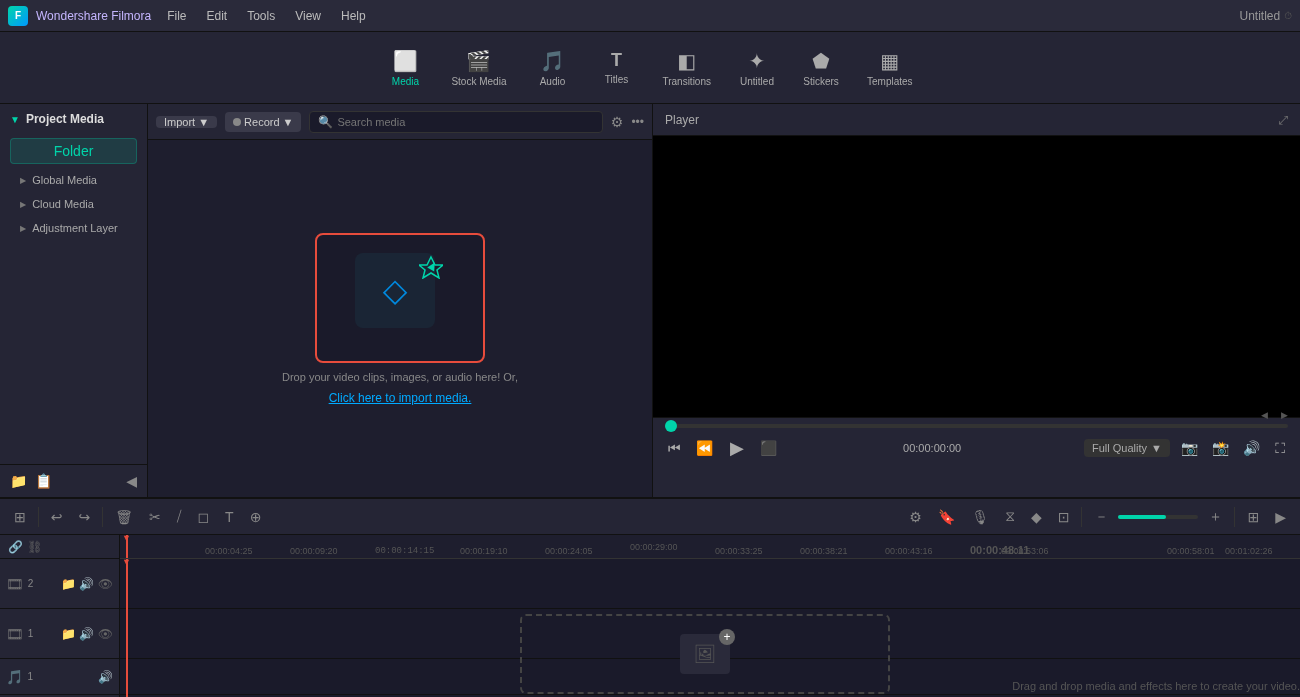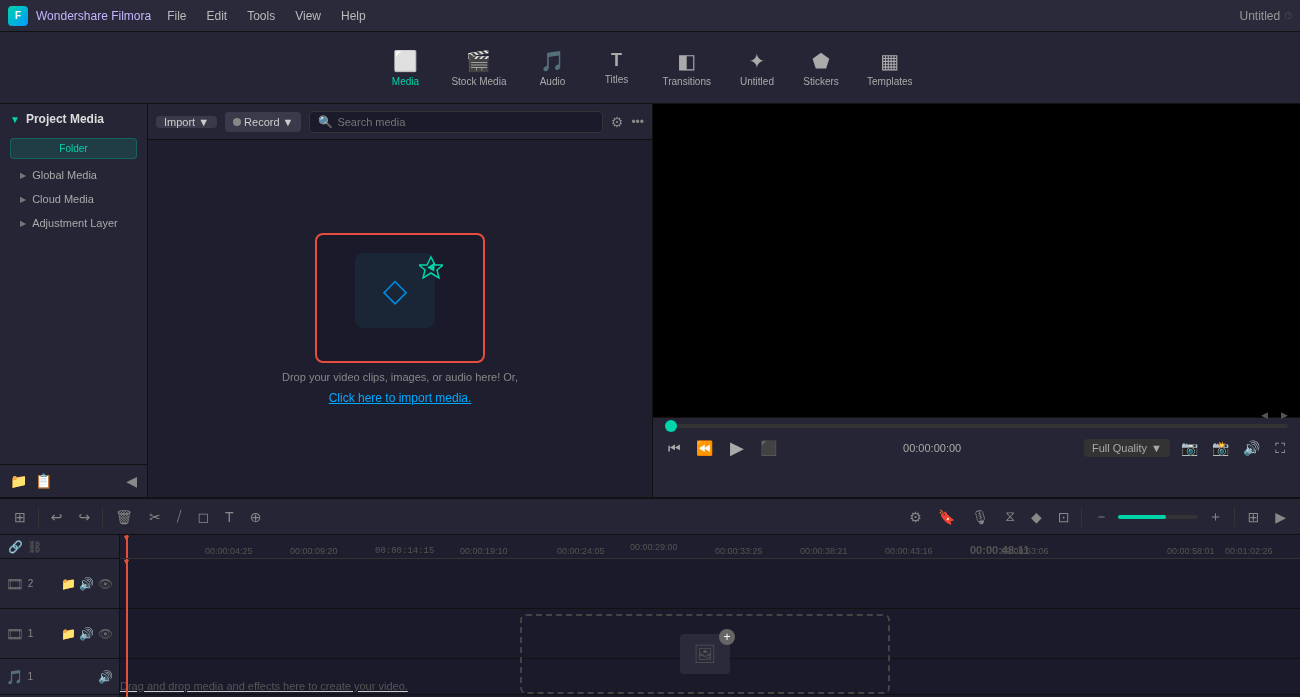--- a/index.html
+++ b/index.html
@@ -28,21 +28,21 @@
     
     .main { display: flex; height: calc(697px - 32px - 72px - 200px); }
 
     
     .left-panel { width: 148px; background: #252535; border-right: 1px solid #111; display: flex; flex-direction: column; }
     .panel-header { display: flex; align-items: center; padding: 8px 10px; gap: 6px; cursor: pointer; }
     .panel-header .arrow { color: #00d4aa; font-size: 10px; }
     .panel-title { color: #ddd; font-size: 12px; font-weight: 600; }
     .panel-item { display: flex; align-items: center; padding: 6px 10px 6px 20px; gap: 6px; cursor: pointer; color: #aaa; font-size: 11px; }
     .panel-item .arrow { font-size: 8px; color: #777; }
-    .folder-btn { margin: 4px 10px; background: #00d4aa22; color: #00d4aa; border: 1px solid #00d4aa44; padding: 4px 28px; border-radius: 4px; font-size: 10px; text-align: center; cursor: pointer; }
+    .folder-btn { margin: 4px 10px; background: #00d4aa22; color: #00d4aa; border: 1px solid #00d4aa44; padding: 4px 28px; border-radius: 4px; font-size: 14px; text-align: center; cursor: pointer; }
     .panel-bottom { margin-top: auto; display: flex; align-items: center; padding: 8px 10px; gap: 8px; border-top: 1px solid #111; }
     .panel-bottom-icon { color: #888; font-size: 14px; cursor: pointer; }
 
     
     .media-area { flex: 1; background: #1e1e2e; display: flex; flex-direction: column; }
     .media-toolbar { height: 36px; display: flex; align-items: center; padding: 0 8px; gap: 8px; border-bottom: 1px solid #111; background: #252535; }
     .import-btn { background: #3a3a4a; border: none; color: #ccc; padding: 0 8px; border-radius: 4px; font-size: 11px; cursor: pointer; display: flex; align-items: center; gap: 3px; }
     .record-btn { background: #3a3a4a; border: none; color: #ccc; padding: 4px 8px; border-radius: 4px; font-size: 11px; cursor: pointer; display: flex; align-items: center; gap: 3px; }
     .record-dot { width: 8px; height: 8px; background: #888; border-radius: 50%; }
     .search-box { flex: 1; display: flex; align-items: center; background: #1a1a2a; border: 1px solid #333; border-radius: 4px; padding: 3px 8px; gap: 4px; }
@@ -212,20 +212,24 @@
             </svg>
           </div>
         </div>
       </div>
       <p class="drop-text">Drop your video clips, images, or audio here! Or,</p>
       <span class="drop-link">Click here to import media.</span>
     </div>
   </div>
 
   <div class="player-panel">
+    <div class="player-header">
+      <span class="player-title">Player</span>
+      <span style="color:#777;cursor:pointer;">⤢</span>
+    </div>
     <div class="player-screen">
     </div>
     <div class="player-controls">
       <div class="progress-bar">
         <div class="progress-fill"></div>
         <div class="progress-thumb"></div>
         <span style="position:absolute;right:0;top:-14px;font-size:9px;color:#555;">▶</span>
         <span style="position:absolute;right:20px;top:-14px;font-size:9px;color:#555;">◀</span>
       </div>
       <div class="controls-row">
@@ -323,21 +327,21 @@
     <div class="tl-content">
 
       <div class="tl-ruler" style="position:relative;">
         <div class="tl-playhead" style="position:absolute;left:6px;top:0;width:2px;height:100%;background:#e74c3c;">
           <span style="position:absolute;top:-2px;left:-4px;color:#e74c3c;font-size:9px;">▼</span>
         </div>
         <span style="position:absolute;left:85px;font-size:9px;color:#555;bottom:2px;">00:00:04:25</span>
         <span style="position:absolute;left:170px;font-size:9px;color:#555;bottom:2px;">00:00:09:20</span>
         <span style="position:absolute;left:255px;font-size:9px;color:#555;bottom:2px;font-family:Liberation Mono, monospace;">00:00:14:15</span>
         <span style="position:absolute;left:340px;font-size:9px;color:#555;bottom:2px;">00:00:19:10</span>
-        <span style="position:absolute;left:425px;font-size:9px;color:#555;bottom:2px;margin-left:12px;">00:00:24:05</span>
+        <span style="position:absolute;left:425px;font-size:9px;color:#555;bottom:2px;">00:00:24:05</span>
         <span style="position:absolute;left:510px;font-size:9px;color:#555;bottom:6px;">00:00:29:00</span>
         <span style="position:absolute;left:595px;font-size:9px;color:#555;bottom:2px;">00:00:33:25</span>
         <span style="position:absolute;left:680px;font-size:9px;color:#555;bottom:2px;">00:00:38:21</span>
         <span style="position:absolute;left:765px;font-size:9px;color:#555;bottom:2px;">00:00:43:16</span>
         <span style="position:absolute;left:850px;font-size:11px;color:#555;bottom:2px;font-weight:bold;">00:00:48:11</span>
         <span style="position:absolute;left:881px;font-size:9px;color:#555;bottom:2px;">00:00:53:06</span>
         <span style="position:absolute;left:1020px;font-size:9px;color:#555;bottom:2px;margin-left:27px;">00:00:58:01</span>
         <span style="position:absolute;left:1105px;font-size:9px;color:#555;bottom:2px;">00:01:02:26</span>
       </div>
 
@@ -352,19 +356,19 @@
 
           <div class="drop-zone-overlay">
             <div class="drop-zone-img">
               <span>🖼</span>
               <div class="drop-zone-plus">+</div>
             </div>
           </div>
         </div>
         <div class="tl-track-row" style="height:36px;"></div>
 
-        <div style="position:absolute;left:0;bottom:4px;right:0;text-align:left;text-decoration:underline;">
+        <div style="position:absolute;left:0;bottom:4px;right:0;text-align:right;">
           <span style="color:#555;font-size:11px;">Drag and drop media and effects here to create your video.</span>
         </div>
       </div>
     </div>
   </div>
 </div>
 
 </body></html>

